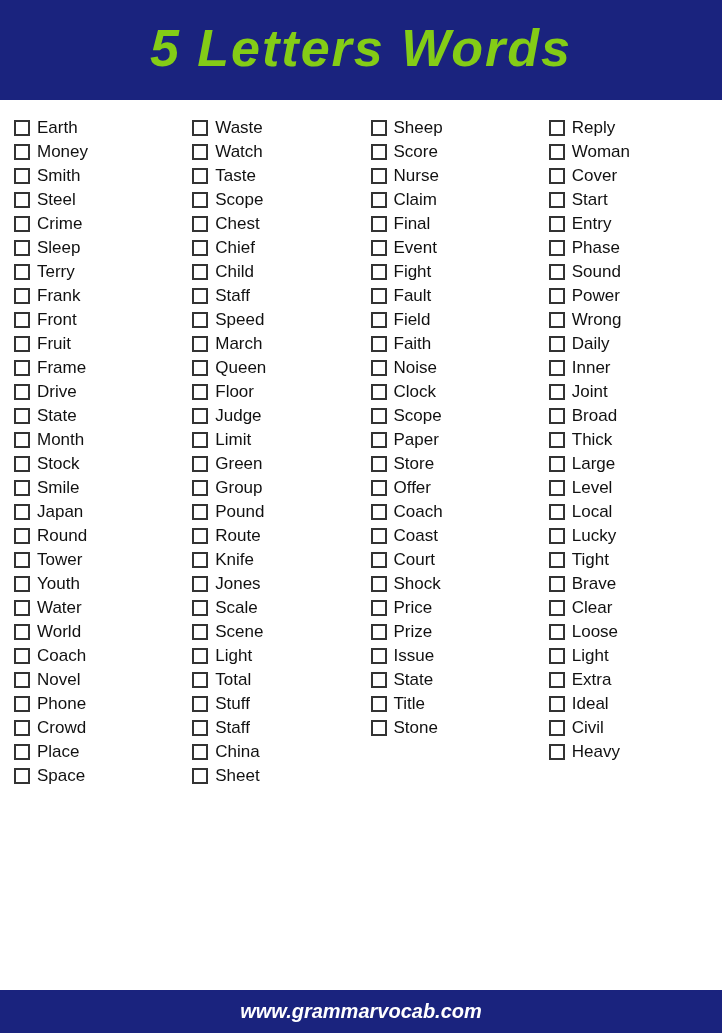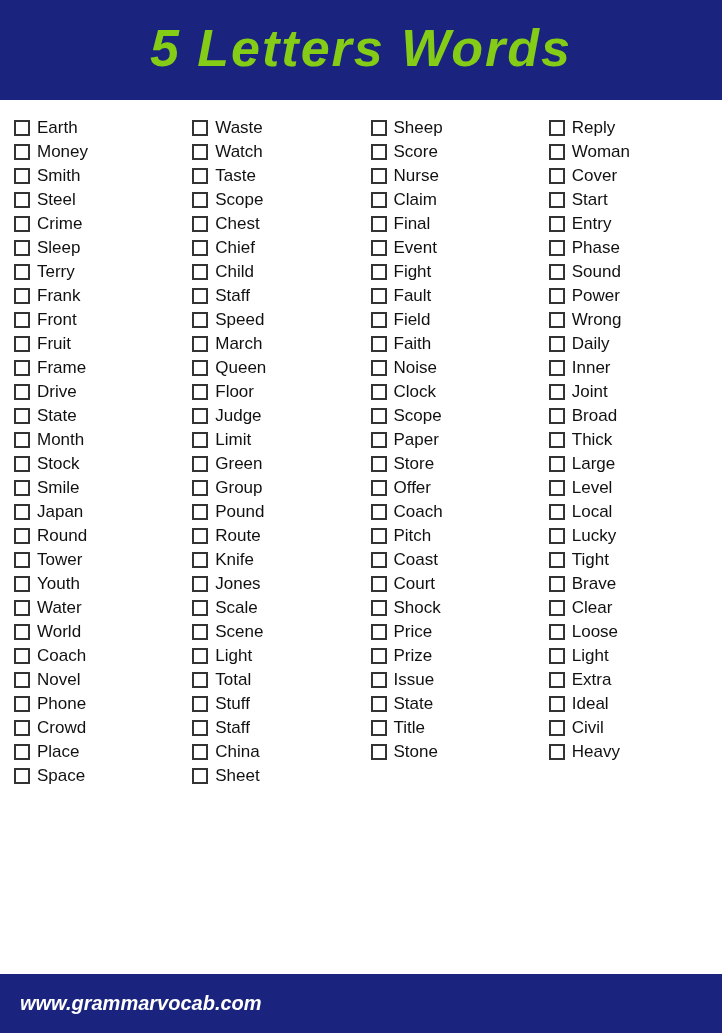--- a/index.html
+++ b/index.html
@@ -49,22 +49,22 @@
       display: inline-block;
       width: 16px;
       height: 16px;
       border: 2px solid #333;
       margin-right: 7px;
       flex-shrink: 0;
       background: #fff;
     }
     .footer {
       background: #1a237e;
-      padding: 18px 20px;
-      text-align: left;
+      padding: 10px 20px;
+      text-align: center;
     }
     .footer span {
       color: #fff;
       font-size: 20px;
       font-weight: bold;
       font-style: italic;
     }
   </style>
 </head>
 <body>
@@ -367,24 +367,20 @@
         <div class="word-item">
           <span class="checkbox"></span>
           <span>Offer</span>
         </div>
         <div class="word-item">
           <span class="checkbox"></span>
           <span>Coach</span>
         </div>
         <div class="word-item">
           <span class="checkbox"></span>
-          <span>Pitch</span>
-        </div>
-        <div class="word-item">
-          <span class="checkbox"></span>
           <span>Coast</span>
         </div>
         <div class="word-item">
           <span class="checkbox"></span>
           <span>Court</span>
         </div>
         <div class="word-item">
           <span class="checkbox"></span>
           <span>Shock</span>
         </div>

